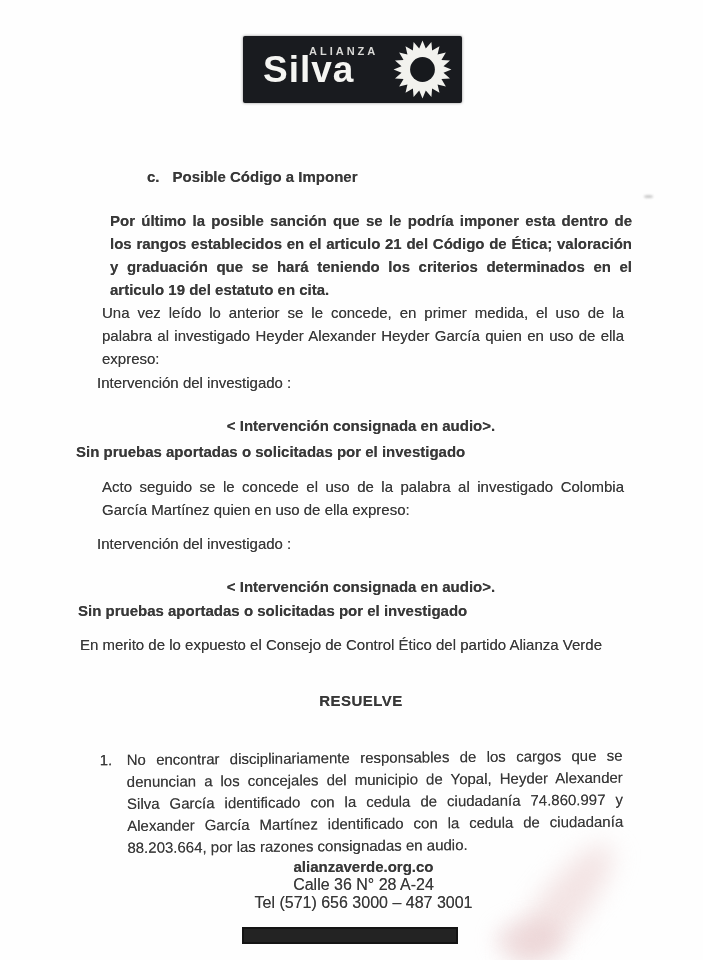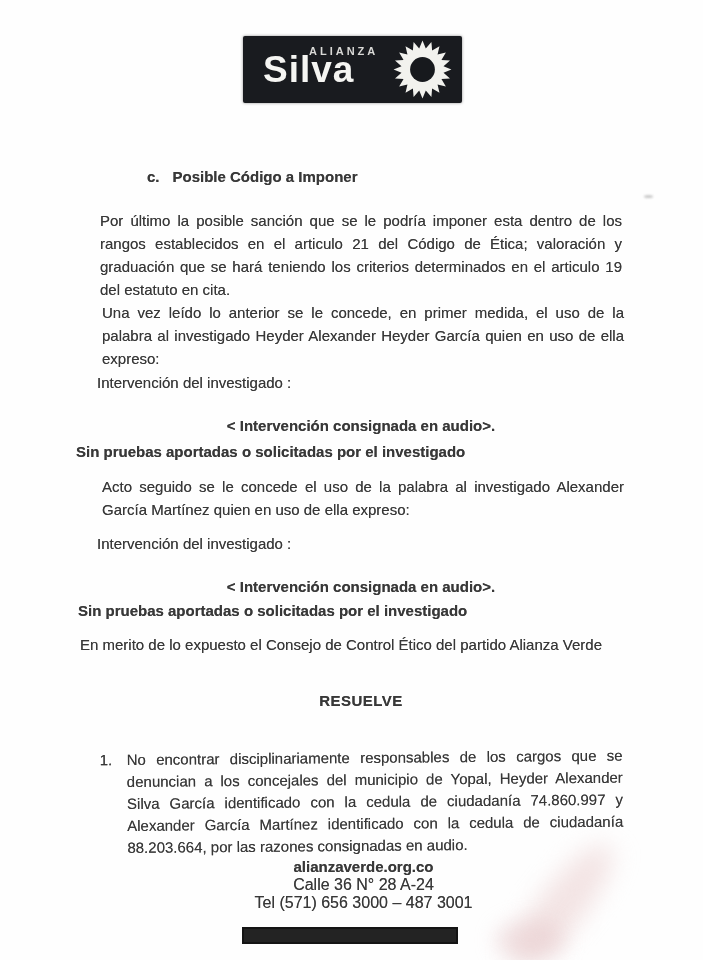--- a/index.html
+++ b/index.html
@@ -33,21 +33,21 @@
 
   
   .t { position:absolute; font-size:15px; line-height:23px; color:#383838;
        text-shadow:0 0 .5px rgba(70,70,70,.75); }
   .b { font-weight:bold; }
   .just { text-align:justify; }
   .ctr { text-align:center;margin-top:11px; }
 
   .heading      { left:147px; top:165px; }
   .heading .gap { display:inline-block; width:13px; }
-  .para-sancion { left:100px; top:209px; width:522px; }
+  .para-sancion { left:110px; top:209px; width:522px;font-weight:bold; }
   .para-primer  { left:102px; top:301px; width:522px; }
   .label-1      { left:97px;  top:371px; }
   .audio-1      { left:97px;  top:403px; width:528px; }
   .sin-1        { left:76px;  top:440px; }
   .para-segundo { left:102px; top:475px; width:522px; }
   .label-2      { left:97px;  top:532px; }
   .audio-2      { left:97px;  top:564px; width:528px; }
   .sin-2        { left:78px;  top:599px; }
   .merito       { left:80px;  top:633px; }
   .resuelve     { left:97px;  top:678px; width:528px; letter-spacing:.5px; }
@@ -108,21 +108,21 @@
   <div class="t just para-sancion">Por último la posible sanción que se le podría imponer esta dentro de los rangos establecidos en el articulo 21 del Código de Ética; valoración y graduación que se hará teniendo los criterios determinados en el articulo 19 del estatuto en cita.</div>
 
   <div class="t just para-primer">Una vez leído lo anterior se le concede, en primer medida, el uso de la palabra al investigado Heyder Alexander Heyder García quien en uso de ella expreso:</div>
 
   <div class="t label-1">Intervención del investigado :</div>
 
   <div class="t b ctr audio-1">&lt; Intervención consignada en audio&gt;.</div>
 
   <div class="t b sin-1">Sin pruebas aportadas o solicitadas por el investigado</div>
 
-  <div class="t just para-segundo">Acto seguido se le concede el uso de la palabra al investigado Alexander García Martínez quien en uso de ella expreso:</div>
+  <div class="t just para-segundo">Acto seguido se le concede el uso de la palabra al investigado Colombia García Martínez quien en uso de ella expreso:</div>
 
   <div class="t label-2">Intervención del investigado :</div>
 
   <div class="t b ctr audio-2">&lt; Intervención consignada en audio&gt;.</div>
 
   <div class="t b sin-2">Sin pruebas aportadas o solicitadas por el investigado</div>
 
   <div class="t b ctr resuelve">RESUELVE</div>
 
   <div class="t merito">En merito de lo expuesto el Consejo de Control Ético del partido Alianza Verde</div>

